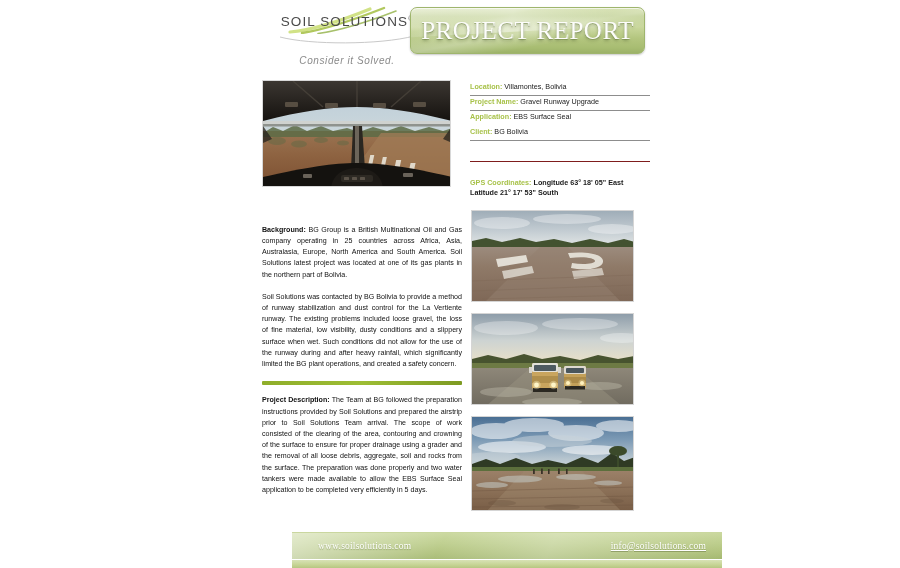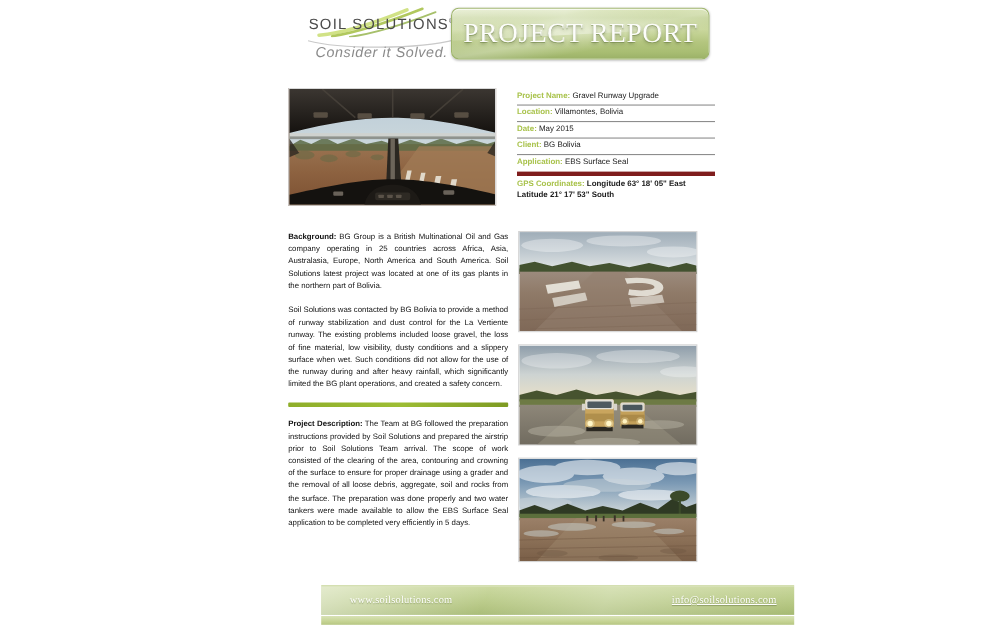--- a/index.html
+++ b/index.html
@@ -66,22 +66,22 @@
     position: absolute;
     left: 8px;
     top: 20px;
     width: 142px;
     height: 12px;
     overflow: hidden;
   }
 
   .logo-tagline {
     position: relative;
-    margin-top: 11px;
-    font-size: 13px;
+    margin-top: 26px;
+    font-size: 10px;
     color: #8a8a8a;
     letter-spacing: 0.6px;
     font-style: italic;
   }
 
   .banner {
     position: absolute;
     left: 160px;
     top: 7px;
     width: 235px;
@@ -169,36 +169,38 @@
   }
   .info-row.last { border-bottom: none; }
 
   .info-label {
     color: #a8c24a;
     font-weight: bold;
   }
   .info-value { color: #1a1a1a; }
 
   .gps-row {
-    border-top: 4px solid #7f1d1d;
-    padding-top: 2px;
+    border-top: 1px solid #7f1d1d;
+    padding-top: 16px;
     font-size: 7.2px;
     line-height: 1.4;
     color: #1a1a1a;
+    margin-top: 20px;
   }
   .gps-row .info-label { color: #a8c24a; font-weight: bold; }
   .gps-row .gps-value { font-weight: bold; }
 
   
   .body-section {
     position: relative;
     margin-top: 18px;
     padding: 0 12px 0 12px;
     display: flex;
     gap: 9px;
+    align-items: center;
   }
 
   .text-col { width: 200px; }
   .photo-col { width: 163px; }
 
   .para {
     font-size: 7.1px;
     line-height: 1.58;
     color: #111;
     text-align: justify;
@@ -376,42 +378,38 @@
         <g fill="#8e8579" opacity="0.7">
           <rect x="140" y="92" width="10" height="4" rx="1"></rect>
           <rect x="40" y="93" width="9" height="4" rx="1"></rect>
         </g>
       </svg>
     </div>
 
     <div class="info-panel">
 
       <div class="info-row">
+        <span class="info-label">Location:</span>
+        <span class="info-value">Villamontes, Bolivia</span>
+      </div>
+
+      <div class="info-row">
         <span class="info-label">Project Name:</span>
         <span class="info-value">Gravel Runway Upgrade</span>
       </div>
 
-      <div class="info-row">
-        <span class="info-label">Location:</span>
-        <span class="info-value">Villamontes, Bolivia</span>
-      </div>
-
-      <div class="info-row">
-        <span class="info-label">Date:</span>
-        <span class="info-value">May 2015</span>
+
+      <div class="info-row last">
+        <span class="info-label">Application:</span>
+        <span class="info-value">EBS Surface Seal</span>
       </div>
 
       <div class="info-row">
         <span class="info-label">Client:</span>
         <span class="info-value">BG Bolivia</span>
-      </div>
-
-      <div class="info-row last">
-        <span class="info-label">Application:</span>
-        <span class="info-value">EBS Surface Seal</span>
       </div>
 
       <div class="gps-row">
         <span class="info-label">GPS Coordinates:</span>
         <span class="gps-value">Longitude 63° 18' 05" East Latitude 21° 17' 53" South</span>
       </div>
     </div>
   </div>
 
   <div class="body-section">

